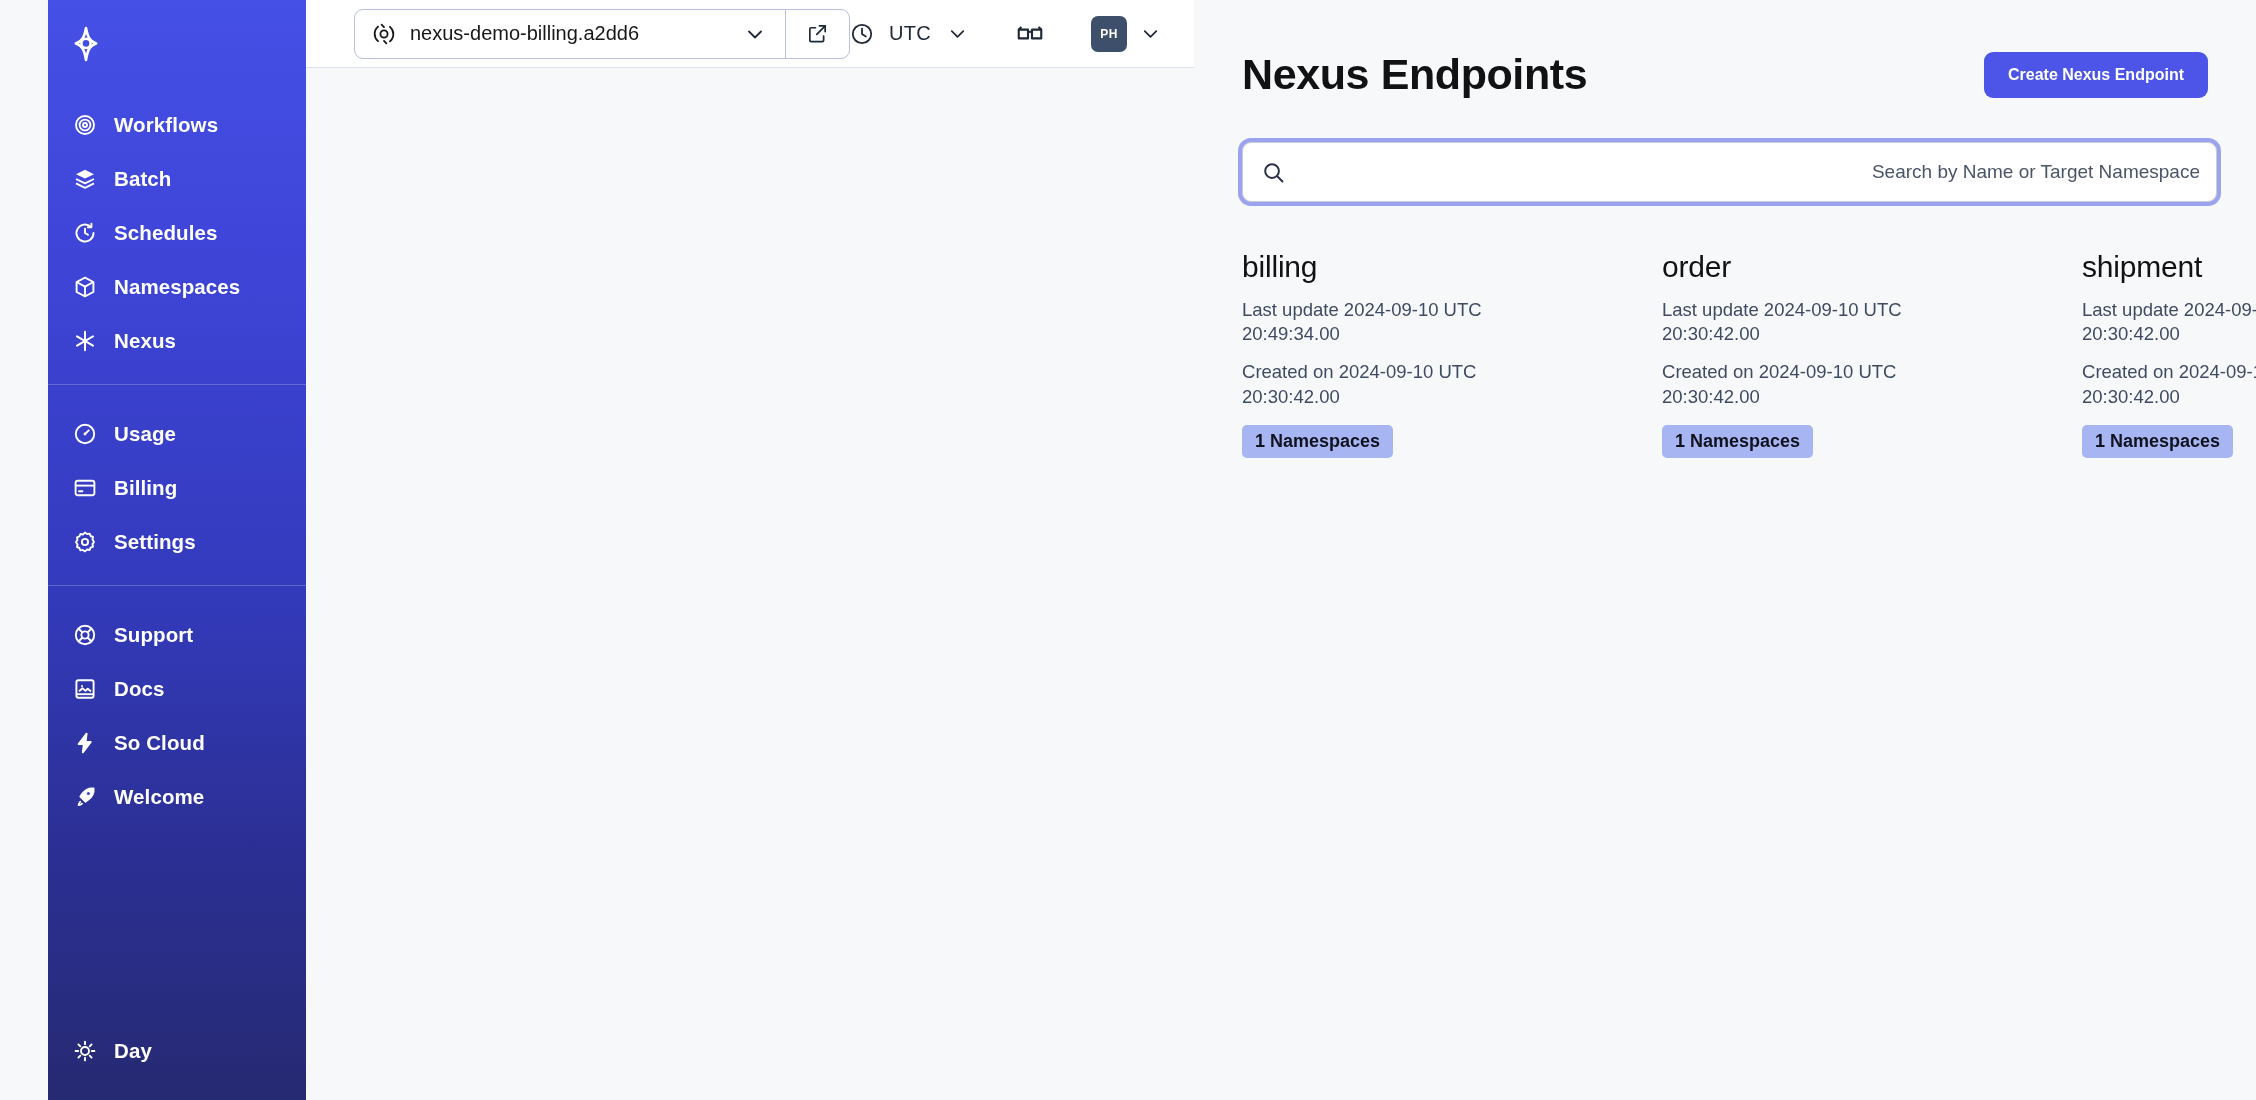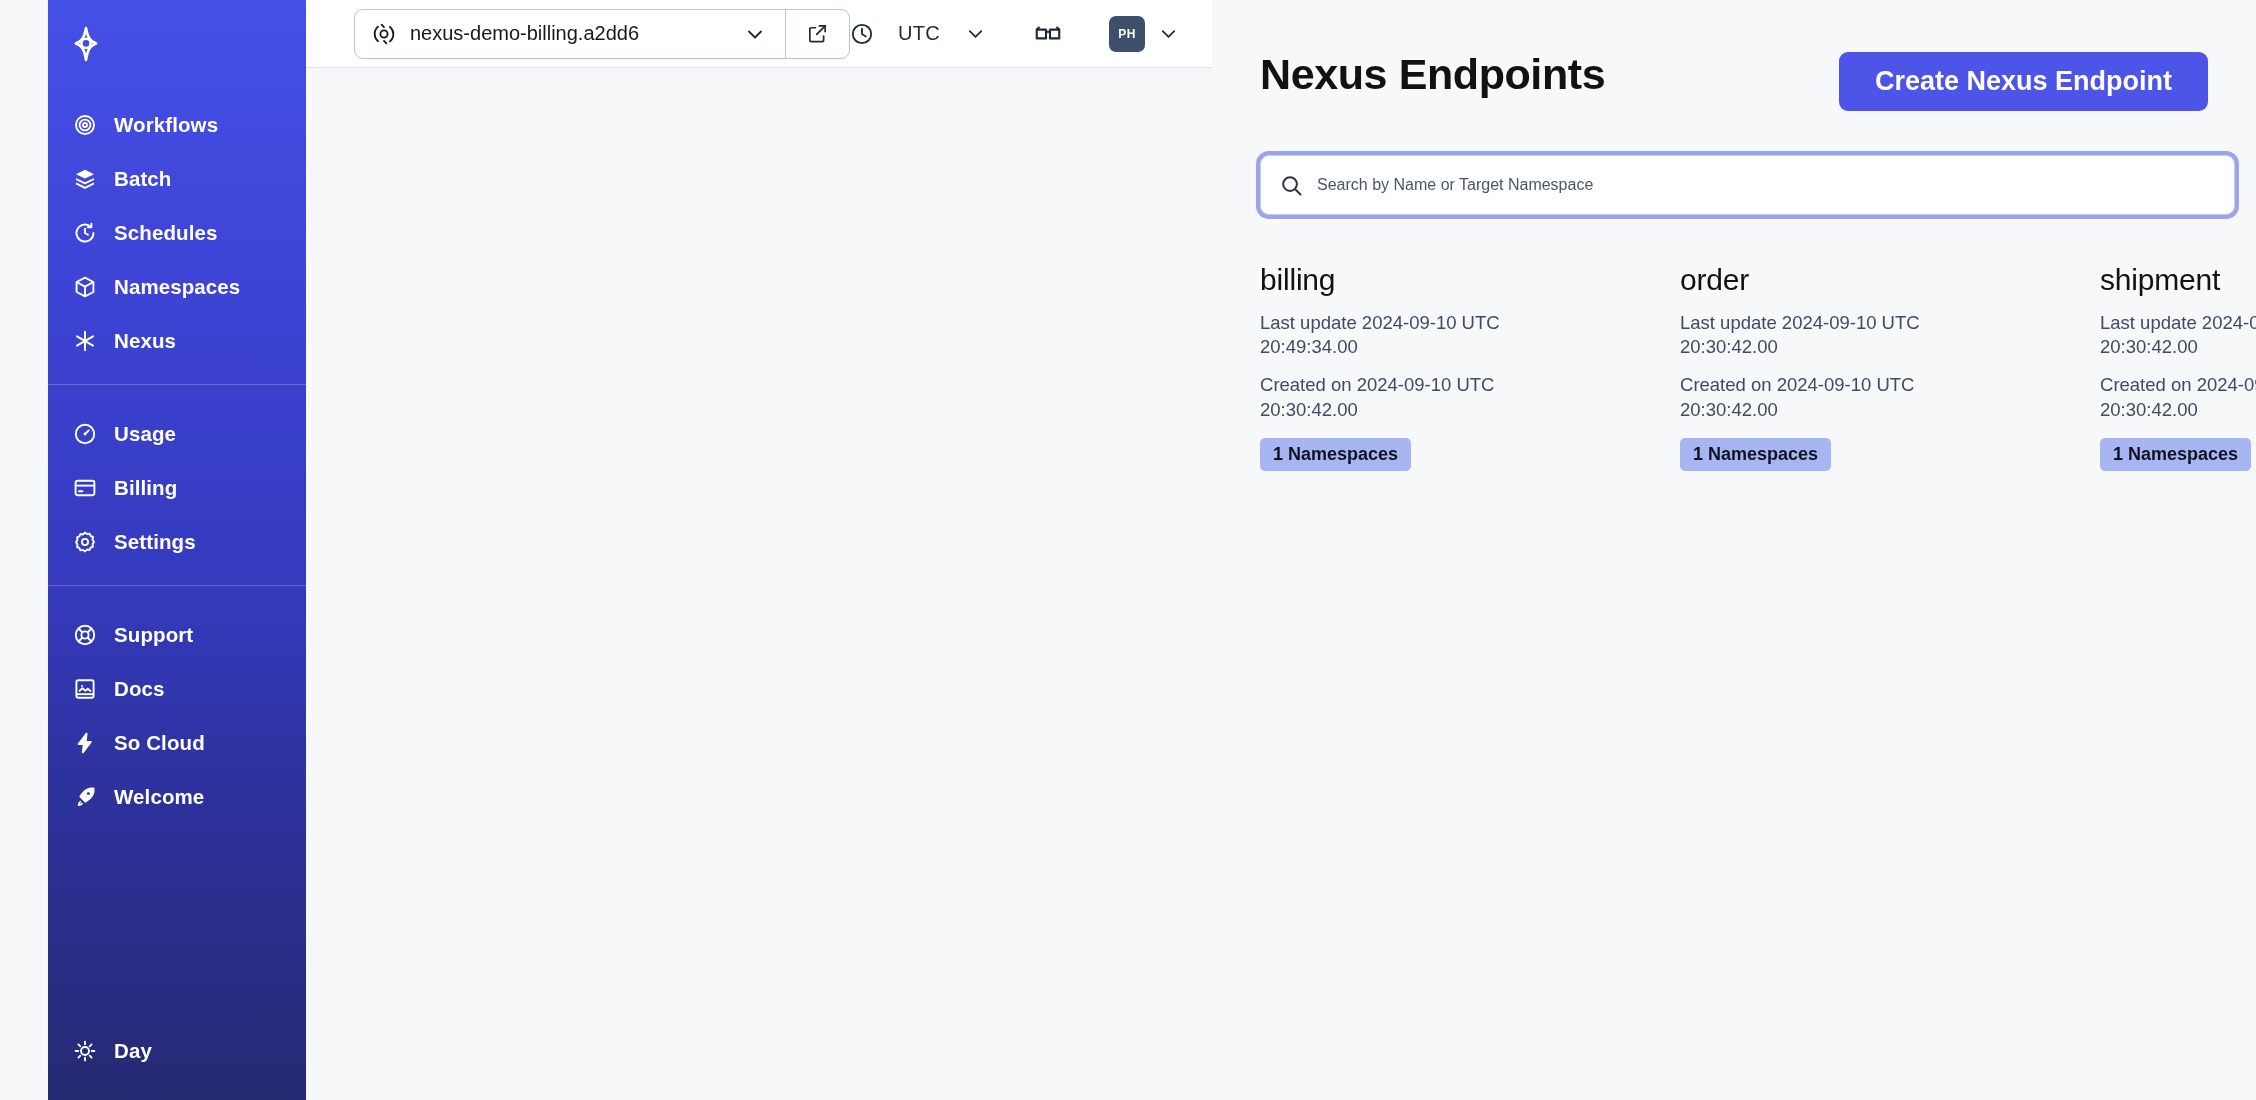--- a/index.html
+++ b/index.html
@@ -63,21 +63,21 @@
   .ns-ico svg { width: 26px; height: 26px; display: block; }
   .ns-name { font-size: 20px; color: #18181b; flex: 1 1 auto; white-space: nowrap; }
   .ns-caret svg { width: 24px; height: 24px; display: block; }
   .ns-external {
     width: 64px; display: flex; align-items: center; justify-content: center;
     border-left: 1.5px solid #b9c0e0; cursor: pointer;
   }
   .ns-external svg { width: 23px; height: 23px; display: block; }
 
   .top-right { margin-left: auto; display: flex; align-items: center; gap: 46px; padding-right: 10px; }
-  .tz-btn { display: flex; align-items: center; gap: 24px; cursor: pointer; }
+  .tz-btn { display: flex; align-items: center; gap: 15px; cursor: pointer; }
   .tz-btn svg.clock { width: 24px; height: 24px; display: block; }
   .tz-label { font-size: 20px; color: #1f2937; letter-spacing: .3px; }
   .tz-btn svg.caret { width: 23px; height: 23px; display: block; }
   .glasses-btn { cursor: pointer; display: flex; align-items: center; }
   .glasses-btn svg { width: 30px; height: 30px; display: block; }
   .user-box { display: flex; align-items: center; gap: 12px; cursor: pointer; }
   .avatar {
     width: 36px; height: 36px; border-radius: 7px;
     background: #3d4f6b; color: #fff;
     font-size: 12px; font-weight: 700; letter-spacing: .4px;
@@ -86,39 +86,40 @@
   .user-box svg.caret { width: 23px; height: 23px; display: block; }
 
   
   .content { flex: 1 1 auto; padding: 52px 48px 0 48px; overflow: hidden; }
   .page-head { display: flex; align-items: flex-start; }
   .page-title { font-size: 43px; font-weight: 700; color: #111214; letter-spacing: -.4px; line-height: 1.05; }
   .create-btn {
     margin-left: auto;
     background: #4d55e8; color: #ffffff;
     border: none; border-radius: 9px;
-    font-family: inherit; font-size: 27px; font-weight: 700;
-    padding: 14px 36px; cursor: pointer; white-space: nowrap;
+    font-family: inherit; font-size: 16px; font-weight: 700;
+    padding: 14px 24px; cursor: pointer; white-space: nowrap;
   }
 
   .search-wrap {
     margin-top: 44px;
     width: 975px; height: 60px;
     border-radius: 9px;
     background: #ffffff;
     border: 1.5px solid #c9cdd8;
     box-shadow: 0 0 0 4px #9ba3ee;
     display: flex; align-items: center;
     padding: 0 16px 0 18px;
   }
   .search-ico svg { width: 25px; height: 25px; display: block; }
   .search-input {
     flex: 1 1 auto; border: none; outline: none; background: transparent;
-    font-family: inherit; font-size: 16px; color: #1f2937;
+    font-family: inherit; font-size: 19px; color: #1f2937;
     padding-left: 13px;
+    text-align: right;
   }
   .search-input::placeholder { color: #4b5569; opacity: 1; }
 
   .cards { display: flex; margin-top: 48px; }
   .card {
     width: 420px; flex: 0 0 420px;
     padding-right: 30px;
     cursor: pointer;
   }
   .card-title { font-size: 30px; font-weight: 500; color: #111214; letter-spacing: -.2px; line-height: 1.15; }

